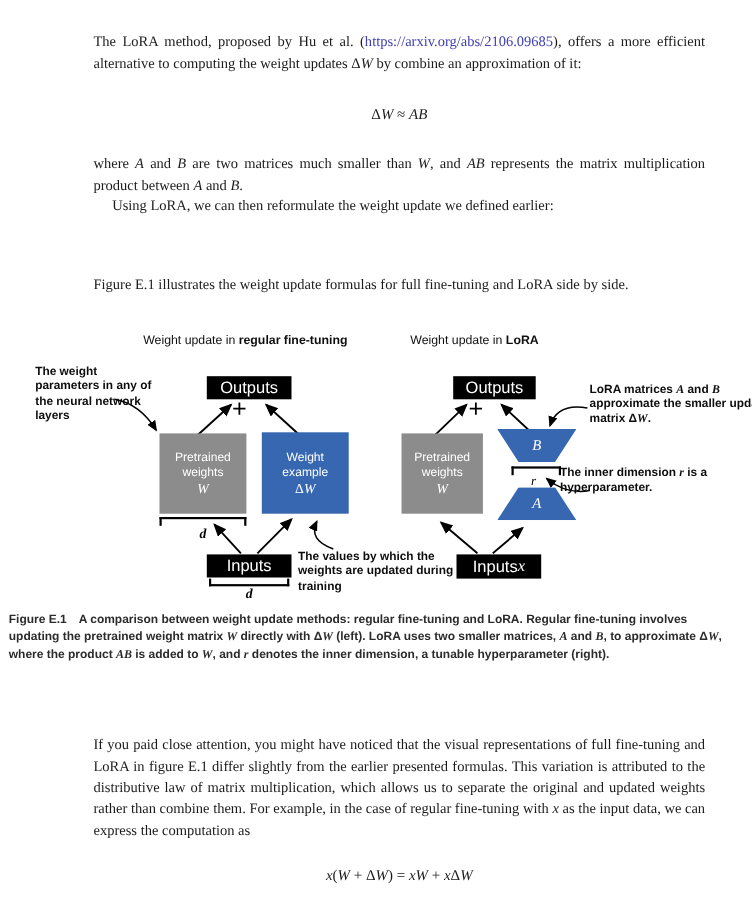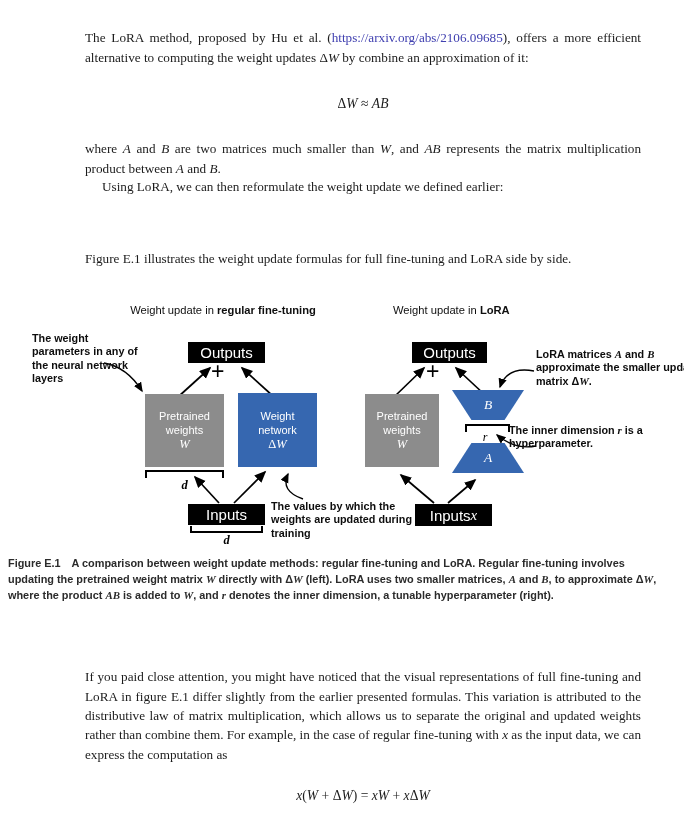--- a/index.html
+++ b/index.html
@@ -104,38 +104,38 @@
     <div class="plus" style="left:183px;top:58px;">+</div>
 
     <div class="matrix-box gray" style="left:117px;top:94px;width:79px;height:73px;">
       <div>Pretrained</div>
       <div>weights</div>
       <div class="math-line"><span class="r-i">W</span></div>
     </div>
 
     <div class="matrix-box blue" style="left:210px;top:93px;width:79px;height:74px;">
       <div>Weight</div>
-      <div>network</div>
+      <div>example</div>
       <div class="math-line"><span class="r-n">Δ</span><span class="r-i">W</span></div>
     </div>
 
     <div class="bracket-top" style="left:117px;top:170px;width:79px;height:8px;"></div>
     <div class="dim-label" style="left:117px;top:178px;width:79px;">d</div>
 
     <div class="black-box" style="left:160px;top:204px;width:77px;height:21px;">
         <span class="r-n">Inputs</span>
       </div>
     <div class="bracket-bottom" style="left:162px;top:226px;width:73px;height:7px;"></div>
     <div class="dim-label" style="left:162px;top:233px;width:73px;">d</div>
 
     <div class="ann" style="left:4px;top:32px;width:108px;">The weight parameters in any of the neural network layers</div>
 
     <div class="ann" style="left:243px;top:200px;width:142px;">The values by which the weights are updated during training</div>
 
-    <div class="fig-title" style="left:365px;top:4px;"><span class="r-n">Weight update in </span><span class="r-b">LoRA</span></div>
+    <div class="fig-title" style="left:345px;top:4px;"><span class="r-n">Weight update in </span><span class="r-b">LoRA</span></div>
 
     <div class="black-box" style="left:384px;top:42px;width:75px;height:21px;">Outputs</div>
 
     <div class="plus" style="left:398px;top:58px;">+</div>
 
     <div class="matrix-box gray" style="left:337px;top:94px;width:74px;height:73px;">
       <div>Pretrained</div>
       <div>weights</div>
       <div class="math-line"><span class="r-i">W</span></div>
     </div>

